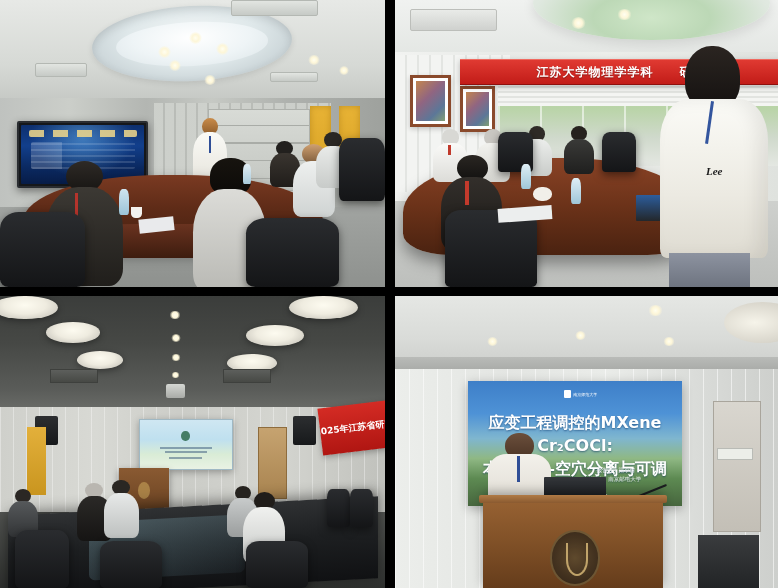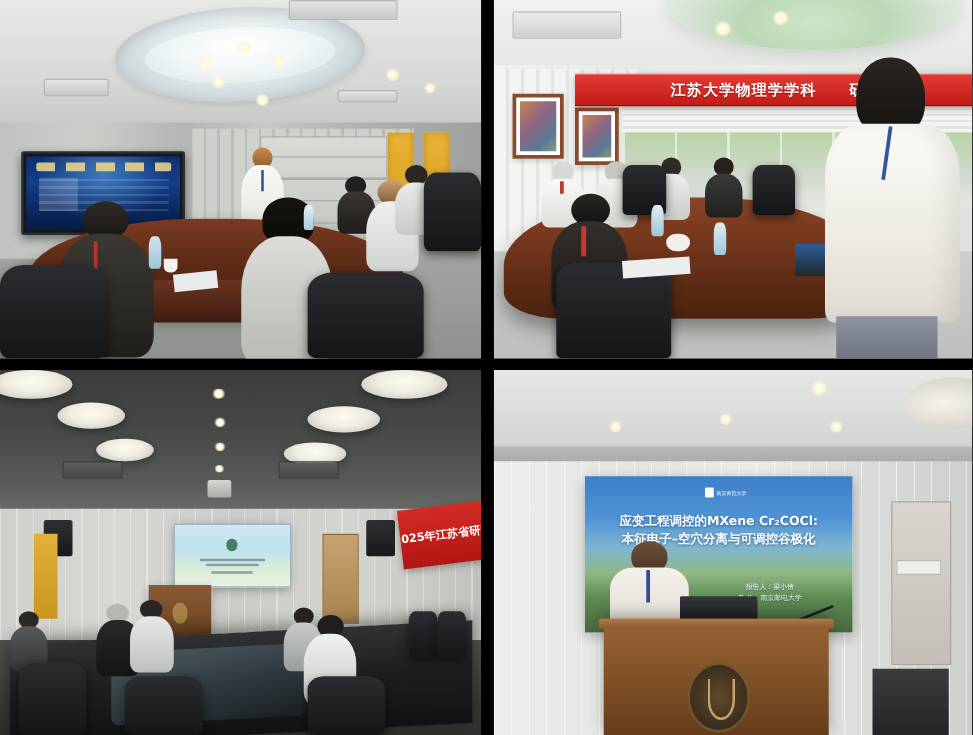--- a/index.html
+++ b/index.html
@@ -313,21 +313,21 @@
   .p4 .screen4 .logo4 b{
     width:7px;height:8px;background:#fff;border-radius:1px;display:block;
   }
   .p4 .screen4 .logo4 s{
     font-size:4px;color:#fff;text-decoration:none;white-space:nowrap;
     font-family:"DejaVu Sans","Liberation Sans",sans-serif;
   }
   .p4 .screen4 .title4{
     position:absolute;left:6%;top:24%;width:88%;
     text-align:center;color:#ffffff;
-    font-size:10px;font-weight:bold;line-height:1.45;
+    font-size:16px;font-weight:bold;line-height:1.45;
     text-shadow:0 1px 2px rgba(0,40,90,.55);
     font-family:"DejaVu Sans","Liberation Sans",sans-serif;
   }
   .p4 .screen4 .sub4{
     position:absolute;right:8%;top:68%;width:46%;
     text-align:center;color:rgba(255,255,255,.92);
     font-size:5.5px;line-height:1.7;
     text-shadow:0 1px 1px rgba(0,40,90,.45);
     font-family:"DejaVu Sans","Liberation Sans",sans-serif;
   }
@@ -538,20 +538,21 @@
       <div class="bottle" style="left:46%;top:62%;width:2.6%;height:9%;background:linear-gradient(#dfeef5,#9fc6d8);"></div>
       <div style="position:absolute;left:36%;top:65%;width:5%;height:5%;background:#f1efe9;border-radius:45%;"></div>
       <div style="position:absolute;left:36%;top:72%;width:5%;height:4%;background:#4fae4a;border-radius:40%;"></div>
       <div style="position:absolute;left:27%;top:72%;width:14%;height:5%;background:#eceeee;transform:rotate(-4deg);"></div>
       <div style="position:absolute;left:63%;top:68%;width:9%;height:9%;background:linear-gradient(#2c5d9c,#23272b);border-radius:1px;"></div>
 
       <div class="standing">
         <div class="hd4 hd" style="left:26%;top:0%;width:48%;height:26%;background:linear-gradient(#2b2521,#141110);border-radius:48% 48% 40% 40%;"></div>
         <div class="shirt"></div>
         <div class="lanyard"></div>
+        <div class="lee">Lee</div>
         <div class="jeans"></div>
       </div>
     </div>
   </div>
 
   <div class="gutter" style="grid-column:1;"></div>
   <div class="gutter"></div>
   <div class="gutter"></div>
 
   <div class="cell">

